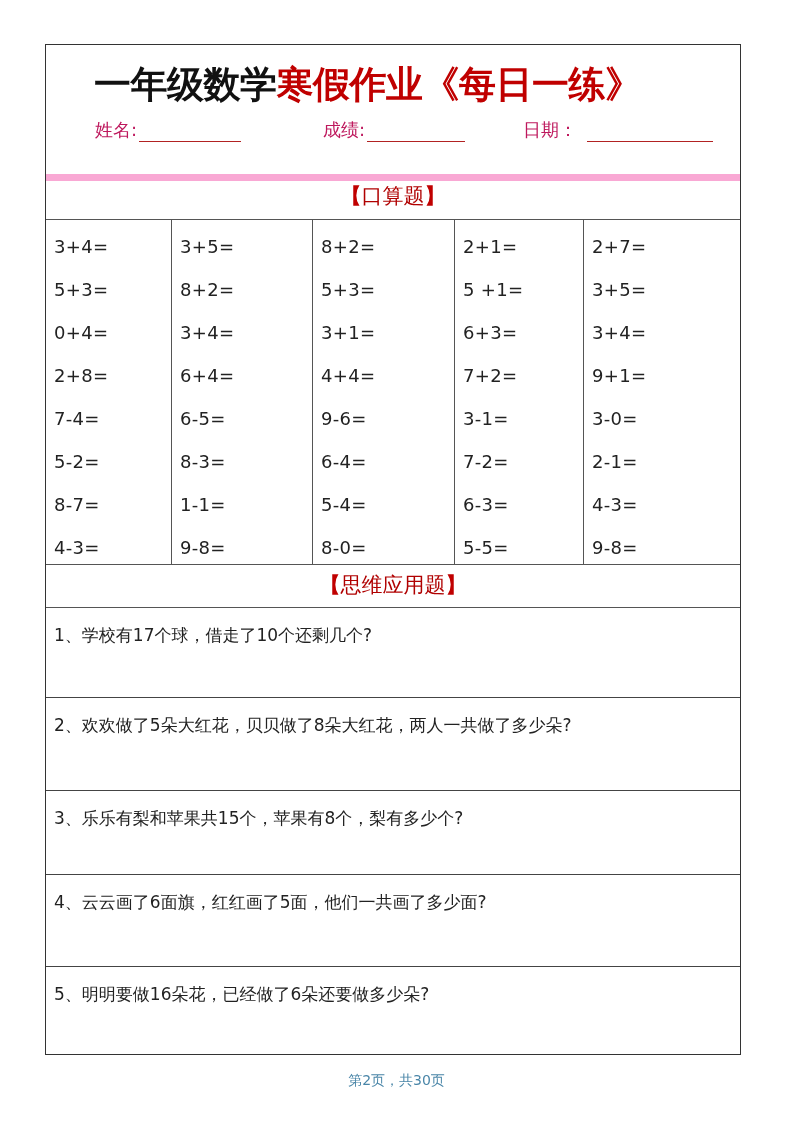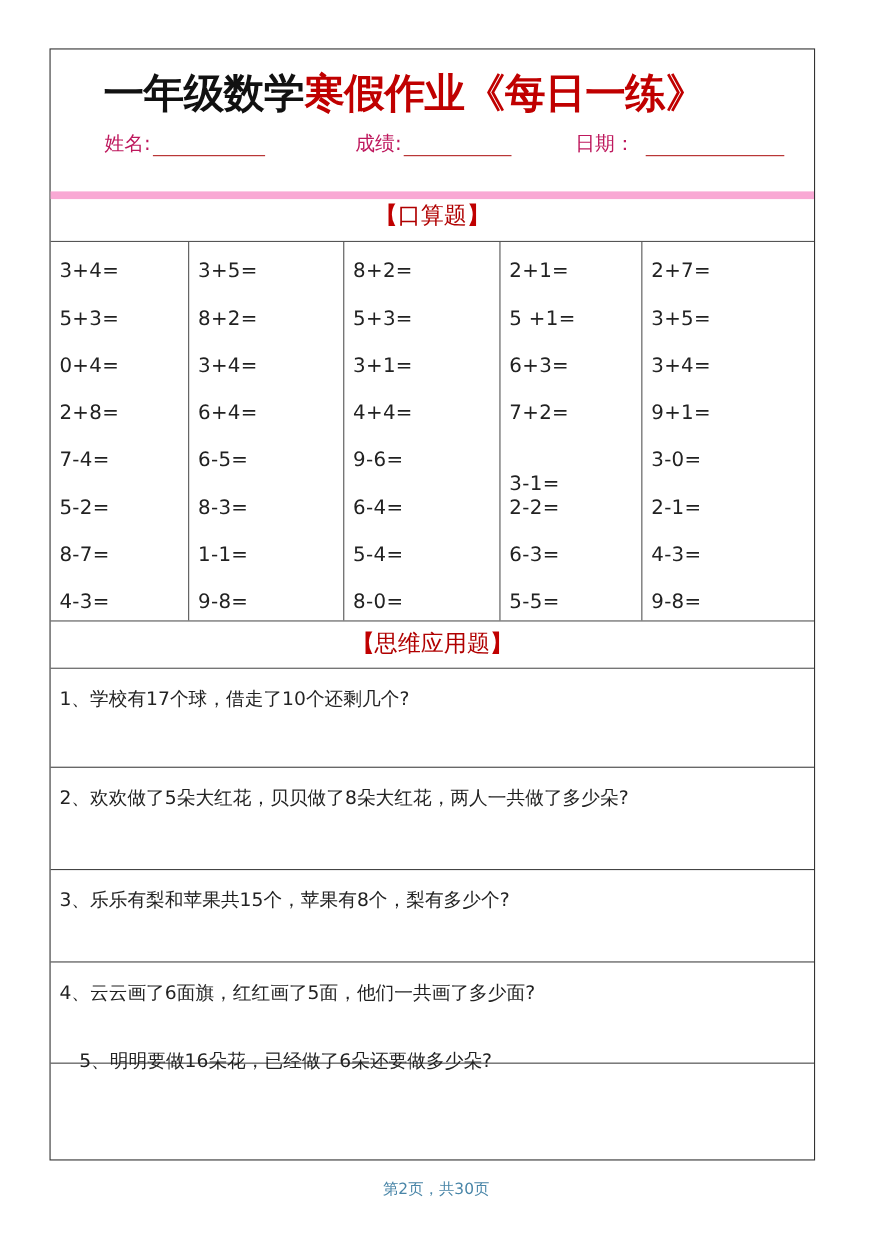--- a/index.html
+++ b/index.html
@@ -184,22 +184,22 @@
       <div class="cell" style="top:188px;">9-6=</div>
       <div class="cell" style="top:231px;">6-4=</div>
       <div class="cell" style="top:274px;">5-4=</div>
       <div class="cell" style="top:317px;">8-0=</div>
     </div>
     <div class="col divided" style="left:408px; width:134px;">
       <div class="cell" style="top:16px;">2+1=</div>
       <div class="cell" style="top:59px;">5 +1=</div>
       <div class="cell" style="top:102px;">6+3=</div>
       <div class="cell" style="top:145px;">7+2=</div>
-      <div class="cell" style="top:188px;margin-top:21px;">3-1=</div>
-      <div class="cell" style="top:231px;">2-2=</div>
+      <div class="cell" style="top:188px;">3-1=</div>
+      <div class="cell" style="top:231px;">7-2=</div>
       <div class="cell" style="top:274px;">6-3=</div>
       <div class="cell" style="top:317px;">5-5=</div>
     </div>
     <div class="col divided" style="left:537px; width:153px;padding-left:21px;">
       <div class="cell" style="top:16px;">2+7=</div>
       <div class="cell" style="top:59px;">3+5=</div>
       <div class="cell" style="top:102px;">3+4=</div>
       <div class="cell" style="top:145px;">9+1=</div>
       <div class="cell" style="top:188px;">3-0=</div>
       <div class="cell" style="top:231px;">2-1=</div>
@@ -217,19 +217,19 @@
   </div>
   <div class="question" style="top:653px; height:93px;">
     <div class="qtext">2、欢欢做了5朵大红花，贝贝做了8朵大红花，两人一共做了多少朵?</div>
   </div>
   <div class="question" style="top:746px; height:84px;">
     <div class="qtext">3、乐乐有梨和苹果共15个，苹果有8个，梨有多少个?</div>
   </div>
   <div class="question" style="top:830px; height:92px;">
     <div class="qtext">4、云云画了6面旗，红红画了5面，他们一共画了多少面?</div>
   </div>
-  <div class="question last" style="top:892px; height:87px;margin-left:18px;">
+  <div class="question last" style="top:922px; height:87px;">
     <div class="qtext">5、明明要做16朵花，已经做了6朵还要做多少朵?</div>
   </div>
 
 </div>
 
 <div class="footer">第2页，共30页</div>
 
 </body></html>

